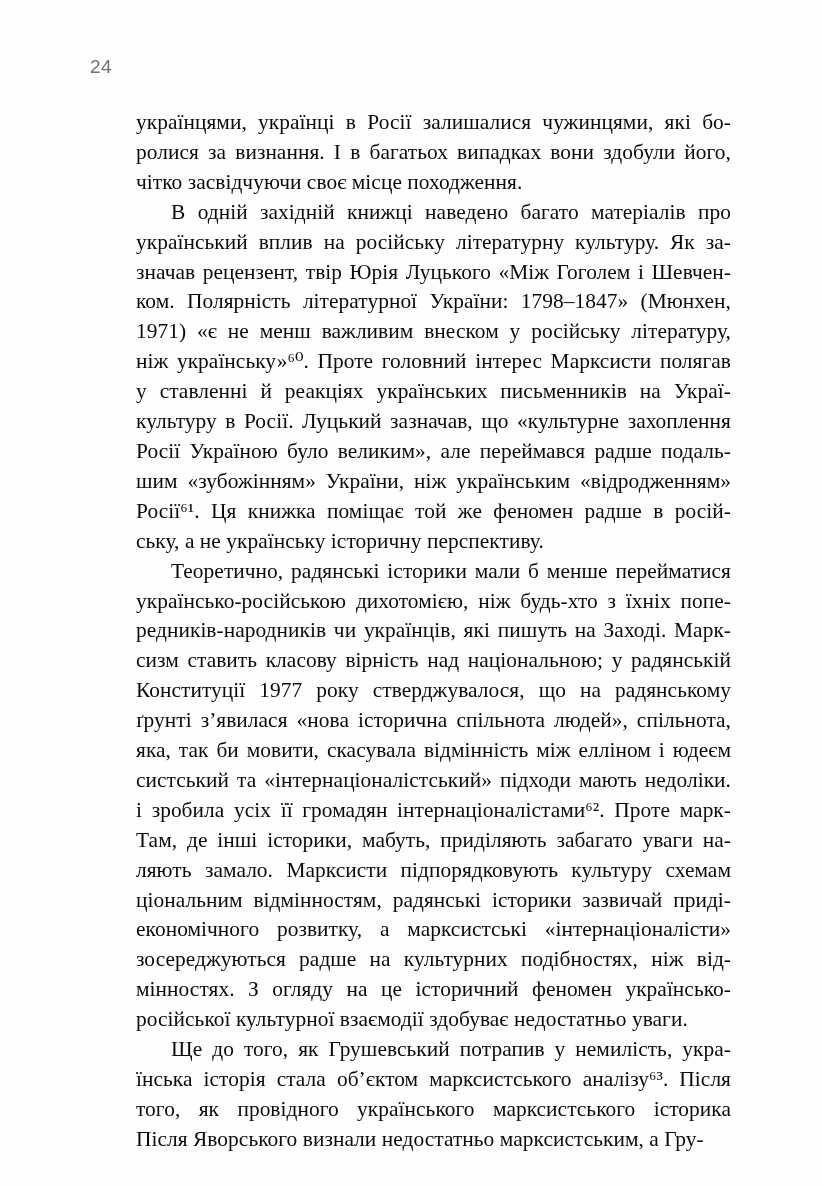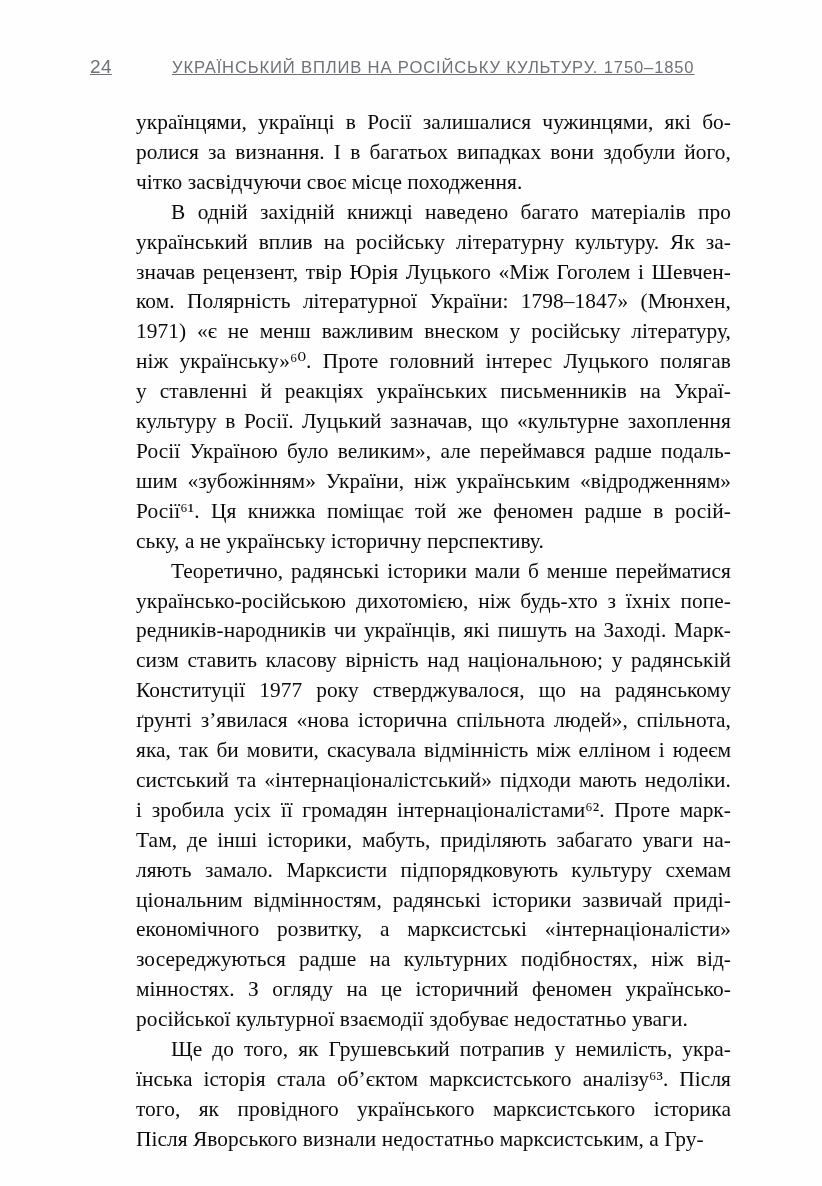--- a/index.html
+++ b/index.html
@@ -33,21 +33,20 @@
     width: 640px;
     height: 26px;
     display: flex;
     align-items: baseline;
     font-family: "Liberation Sans", "DejaVu Sans", sans-serif;
     color: #6e7175;
     font-size: 17.5px;
     letter-spacing: 0.9px;
     font-weight: 400;
     white-space: nowrap;
-    text-decoration: underline;
   }
   .folio {
     font-size: 19px;
     letter-spacing: 0.4px;
     color: #6e7175;
     display: inline-block;
     min-width: 82px;
   }
   .head-title {
     font-size: 16.6px;
@@ -91,38 +90,37 @@
     width: 35px;
   }
 </style>
 </head>
 <body>
 
 <div class="page">
 
   <div class="running-head">
     <span class="folio">24</span>
-    <span class="head-title">УКРАЇНСЬКИЙ ВПЛИВ НА РОСІЙСЬКУ КУЛЬТУРУ. 1750–1850</span>
   </div>
 
   <div class="textblock">
 
     <p class="para">
       <span class="ln">українцями, українці в Росії залишалися чужинцями, які бо-</span>
       <span class="ln">ролися за визнання. І в багатьох випадках вони здобули його,</span>
       <span class="ln last">чітко засвідчуючи своє місце походження.</span>
     </p>
 
     <p class="para">
       <span class="ln indent">В одній західній книжці наведено багато матеріалів про</span>
       <span class="ln">український вплив на російську літературну культуру. Як за-</span>
       <span class="ln">значав рецензент, твір Юрія Луцького «Між Гоголем і Шевчен-</span>
       <span class="ln">ком. Полярність літературної України: 1798–1847» (Мюнхен,</span>
       <span class="ln">1971) «є не менш важливим внеском у російську літературу,</span>
-      <span class="ln">ніж українську»⁶⁰. Проте головний інтерес Луцького полягав</span>
+      <span class="ln">ніж українську»⁶⁰. Проте головний інтерес Марксисти полягав</span>
       <span class="ln">у ставленні й реакціях українських письменників на Украї-</span>
       <span class="ln">культуру в Росії. Луцький зазначав, що «культурне захоплення</span>
       <span class="ln">Росії Україною було великим», але переймався радше подаль-</span>
       <span class="ln">шим «зубожінням» України, ніж українським «відродженням»</span>
       <span class="ln">Росії⁶¹. Ця книжка поміщає той же феномен радше в росій-</span>
       <span class="ln last">ську, а не українську історичну перспективу.</span>
     </p>
 
     <p class="para">
       <span class="ln indent">Теоретично, радянські історики мали б менше перейматися</span>

